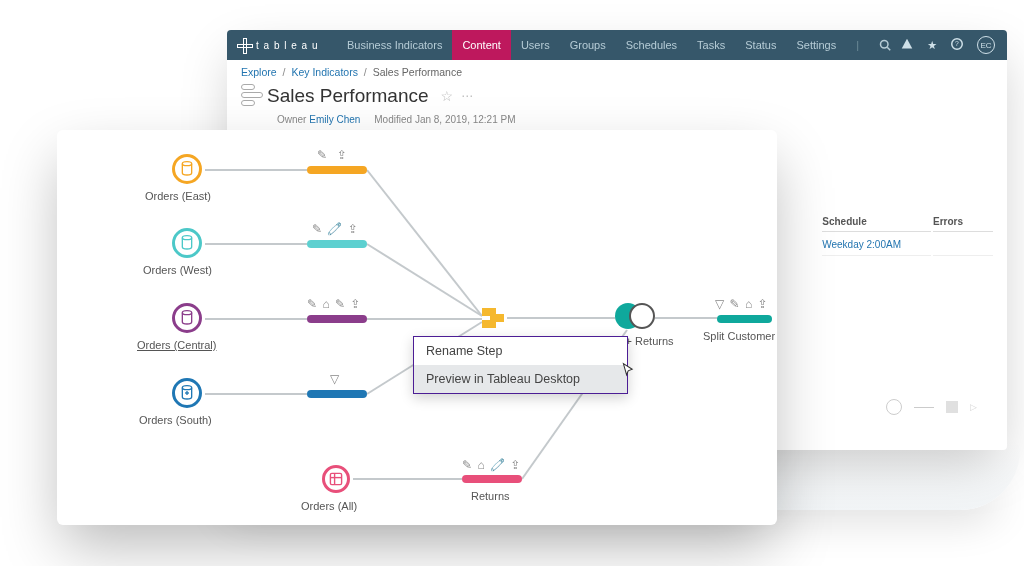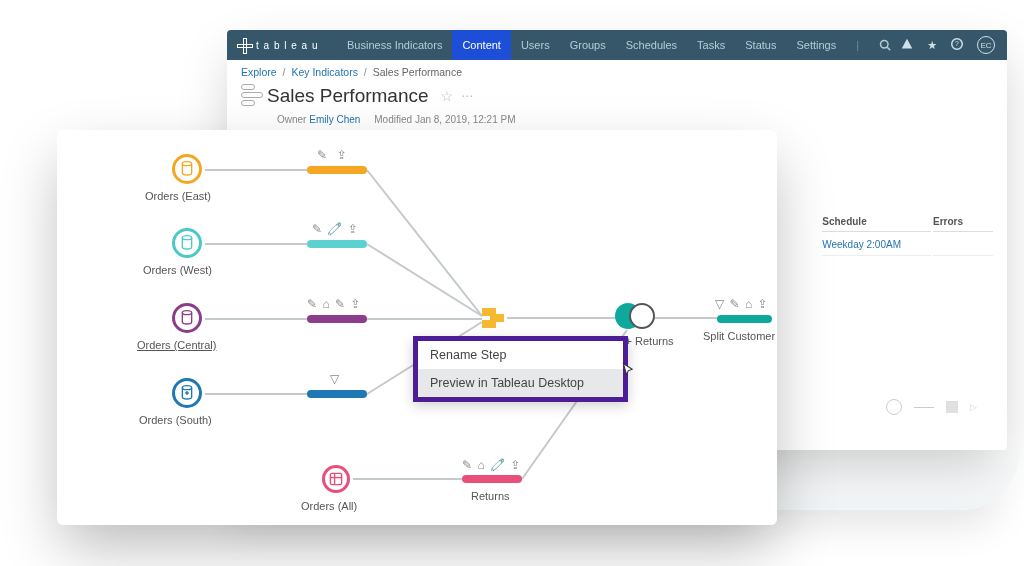--- a/index.html
+++ b/index.html
@@ -14,21 +14,21 @@
     overflow: hidden;
   }
   .topbar { height: 30px; background: #36576a; color: #cfe0e8; display: flex; align-items: center; font-size: 11px; }
   .tab-logo { width: 110px; display: flex; align-items: center; padding-left: 10px; gap: 5px; color: #fff; }
   .logo-dots { width:14px; height:14px; position:relative; }
   .logo-dots:before,.logo-dots:after{content:"";position:absolute;border:1px solid #fff;}
   .logo-dots:before{width:2px;height:14px;left:6px;top:0;}
   .logo-dots:after{width:14px;height:2px;left:0;top:6px;}
   .topnav { display:flex; height:100%; }
   .topnav > div { padding: 0 10px; display:flex; align-items:center; color:#b6ccd6; cursor:pointer; }
-  .topnav > div.active { background:#1d4ed8; color:#fff; }
+  .topnav > div.active { background:#be185d; color:#fff; }
   .top-icons { margin-left:auto; display:flex; align-items:center; gap:14px; padding-right:12px; color:#cfe0e8;}
   .avatar { width:18px; height:18px; border-radius:50%; border:1.5px solid #cfe0e8; display:flex; align-items:center; justify-content:center; font-size:8px;}
   .crumbs { padding: 6px 14px; font-size: 10.5px; color: #4a6; }
   .crumbs a { color:#2375b0; text-decoration:none; }
   .crumb-sep{ color:#888; margin:0 3px;}
   .crumb-cur{ color:#666;}
   .workbook-head { padding: 0 14px 6px; display:flex; align-items:center; gap:8px; }
   .wb-ico { width:18px; height:24px; }
   .wb-ico .a{width:22px;height:8px;border:1px solid #999;border-radius:2px;margin-bottom:2px;display:block;}
   .wb-title { font-size: 19px; color:#333; font-weight:400;}
@@ -91,21 +91,21 @@
   .union .sq:nth-child(1){left:0;top:0;}
   .union .sq:nth-child(2){left:8px;top:6px;}
   .union .sq:nth-child(3){left:0;top:12px;}
 
   
   .join{ position:absolute; left:558px; top:172px; width:38px; height:28px;}
   .join .ca{position:absolute;width:26px;height:26px;border-radius:50%;background:#0fa89c;left:0;top:1px;}
   .join .cb{position:absolute;width:26px;height:26px;border-radius:50%;border:2px solid #555;left:14px;top:1px;background:#fff;}
 
   
-  .ctx { position:absolute; left:356px; top:206px; width:215px; background:#fff; border:5px solid #4c1d95;
+  .ctx { position:absolute; left:356px; top:206px; width:215px; background:#fff; border:1px solid #4c1d95;
          box-shadow:0 4px 12px rgba(0,0,0,.18); font-size:12.5px; color:#444;}
   .ctx .mi{ padding:7px 12px; cursor:pointer;}
   .ctx .mi.hover{ background:#e6e8ea;}
   .cursor{ position:absolute; left:564px; top:232px; width:16px;height:16px;}
   svg.wires{position:absolute;inset:0;width:100%;height:100%;pointer-events:none;}
   svg.wires line{ stroke:#c4c9cc; stroke-width:2;}
 
 </style>
 </head>
 <body>

